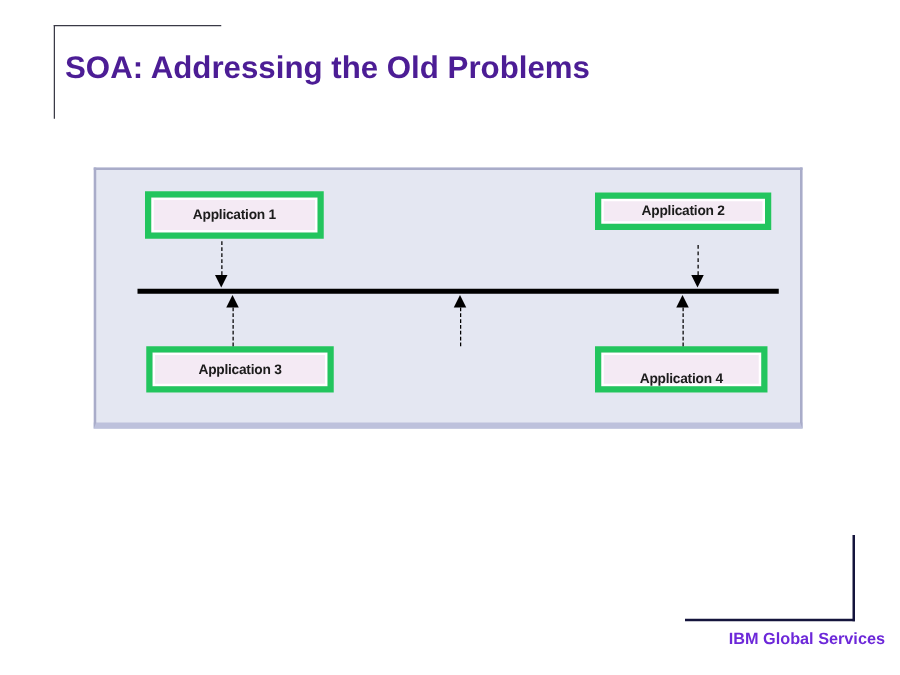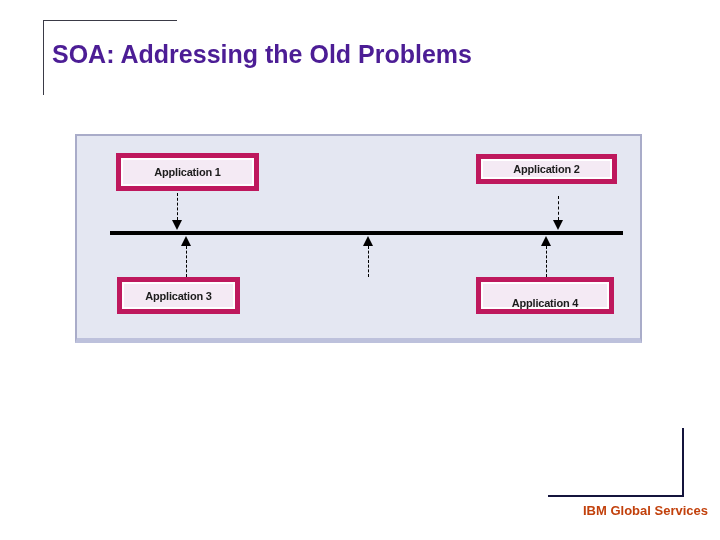--- a/index.html
+++ b/index.html
@@ -58,21 +58,21 @@
     width: 567px; height: 209px;
     box-sizing: border-box;
     background: #e4e7f2;
     border: 2px solid #a9acc9;
     border-bottom: 5px solid #bdc1dc;
   }
   
   .app-box {
     position: absolute;
     box-sizing: border-box;
-    border: 5px solid #be185d;
+    border: 5px solid #22c55e;
     background: #f4eaf4;
     box-shadow: inset 0 0 0 2px #ffffff;
     display: flex;
     align-items: center;
     justify-content: center;
     font-size: 11px;
     font-weight: 700;
     color: #1c1c1c;
     letter-spacing: -0.2px;
   }
@@ -111,21 +111,21 @@
     font-style: italic;
     color: #2e2e2e;
     letter-spacing: 0.1px;
   }
   
   .footer {
     position: absolute;
     right: 12px; top: 503px;
     font-size: 13px;
     font-weight: bold;
-    color: #c2410c;
+    color: #6d28d9;
     white-space: nowrap;
   }
 </style>
 </head>
 <body>
 
 <div class="slide">
 
   <div class="tl-bracket-h"></div>
   <div class="tl-bracket-v"></div>
@@ -133,21 +133,21 @@
   <h1 class="title">SOA: Addressing the Old Problems</h1>
 
   <div class="panel"></div>
 
   <div class="app-box" style="left:116px; top:153px; width:143px; height:38px;">
     <span>Application 1</span>
   </div>
   <div class="app-box" style="left:476px; top:154px; width:141px; height:30px;">
     <span>Application 2</span>
   </div>
-  <div class="app-box" style="left:117px; top:277px; width:123px; height:37px;text-align:center;">
+  <div class="app-box" style="left:117px; top:277px; width:150px; height:37px;text-align:center;">
     <span>Application 3</span>
   </div>
   <div class="app-box" style="left:476px; top:277px; width:138px; height:37px;align-items:flex-end;">
     <span>Application 4</span>
   </div>
 
   <div class="bus-line"></div>
 
   <div class="dash" style="left:177px; top:193px; height:27px;"></div>
   <div class="head-down" style="left:172px; top:220px;"></div>

